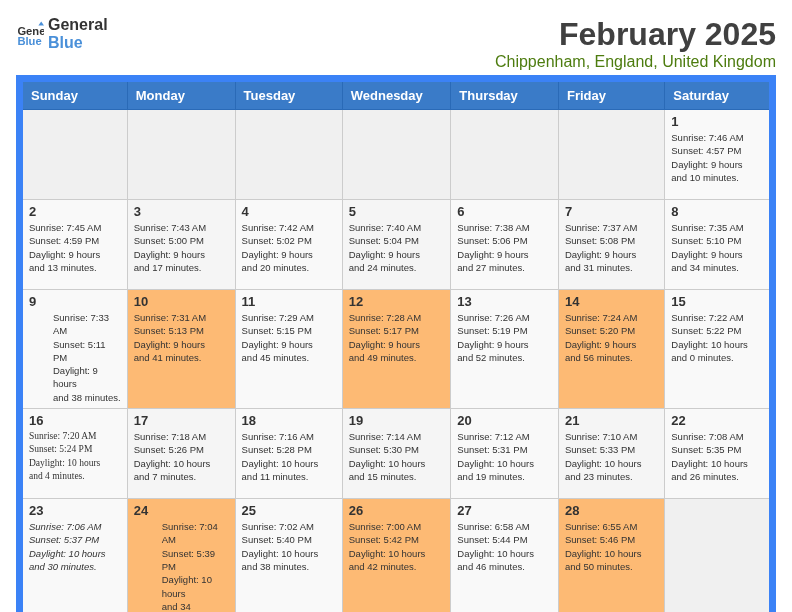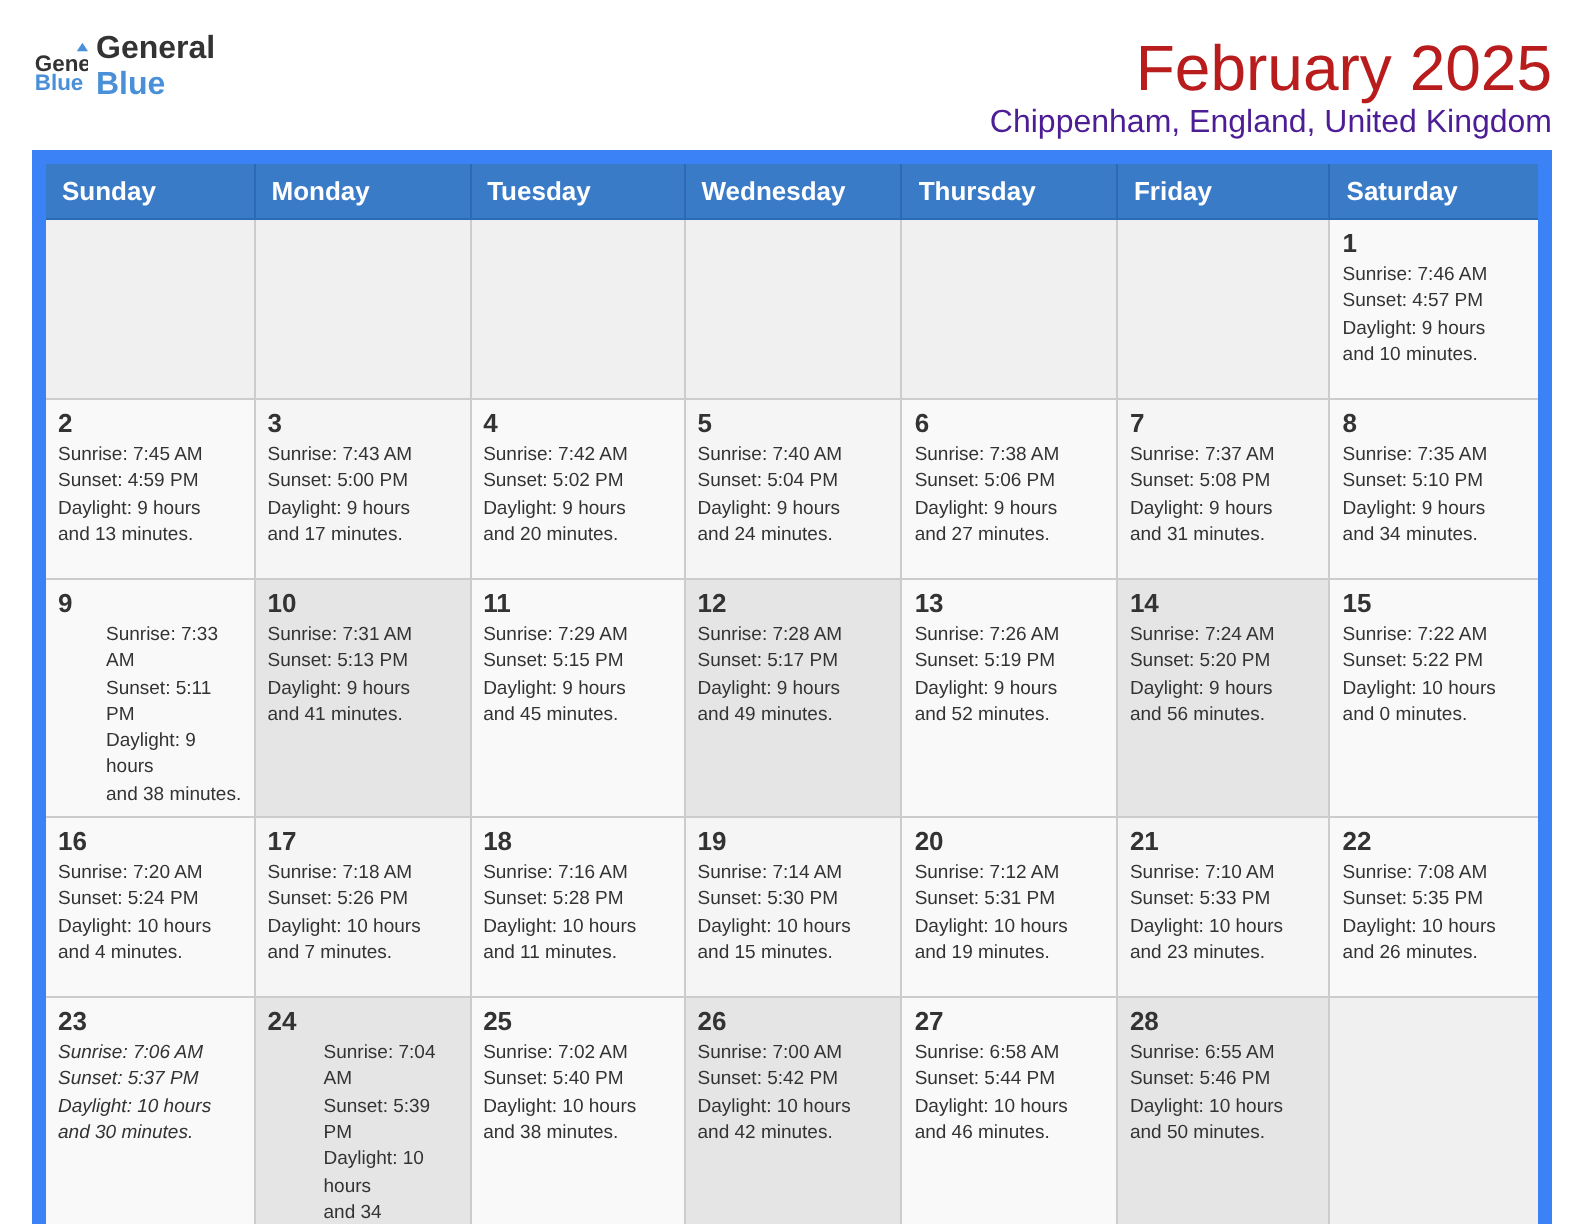--- a/index.html
+++ b/index.html
@@ -23,26 +23,26 @@
     }
     .logo-icon {
       width: 28px;
       height: 28px;
     }
     .title-area {
       text-align: right;
     }
     .month-year {
       font-size: 32px;
-      font-weight: normal;
-      color: #b91c1c;
+      font-weight: bold;
+      color: #404040;
     }
     .location {
       font-size: 16px;
-      color: #4c1d95;
+      color: #4d7c0f;
     }
     .calendar {
       width: 100%;
       border-collapse: collapse;
       border: 7px solid #3b82f6;
       padding-left: 40px;
     }
     .calendar th {
       background-color: #3a7bc8;
       color: #fff;
@@ -53,21 +53,21 @@
       border: 1px solid #2a6ab7;
     }
     .calendar td {
       vertical-align: top;
       padding: 4px 6px;
       border: 1px solid #ccc;
       width: 110px;
       min-height: 80px;
       font-size: 10px;
       color: #333;
-      background: #e5e5e5;
+      background: #fdba74;
     }
     .calendar td:nth-child(odd) {
       background: #f9f9f9;
     }
     .calendar td.empty {
       background: #f0f0f0;
     }
     .day-number {
       font-size: 13px;
       font-weight: bold;
@@ -236,21 +236,21 @@
           <span class="day-number">15</span>
           <div class="day-info" style="white-space: pre-line;">Sunrise: 7:22 AM
 Sunset: 5:22 PM
 Daylight: 10 hours
 and 0 minutes.</div>
         </td>
       </tr>
       <tr>
         <td>
           <span class="day-number">16</span>
-          <div class="day-info" style="white-space: pre-line;">Sunrise: 7:20 AM
+          <div class="day-info" style="white-space: pre-line; font-family: Liberation Serif, serif;">Sunrise: 7:20 AM
 Sunset: 5:24 PM
 Daylight: 10 hours
 and 4 minutes.</div>
         </td>
         <td>
           <span class="day-number">17</span>
           <div class="day-info" style="white-space: pre-line;">Sunrise: 7:18 AM
 Sunset: 5:26 PM
 Daylight: 10 hours
 and 7 minutes.</div>

